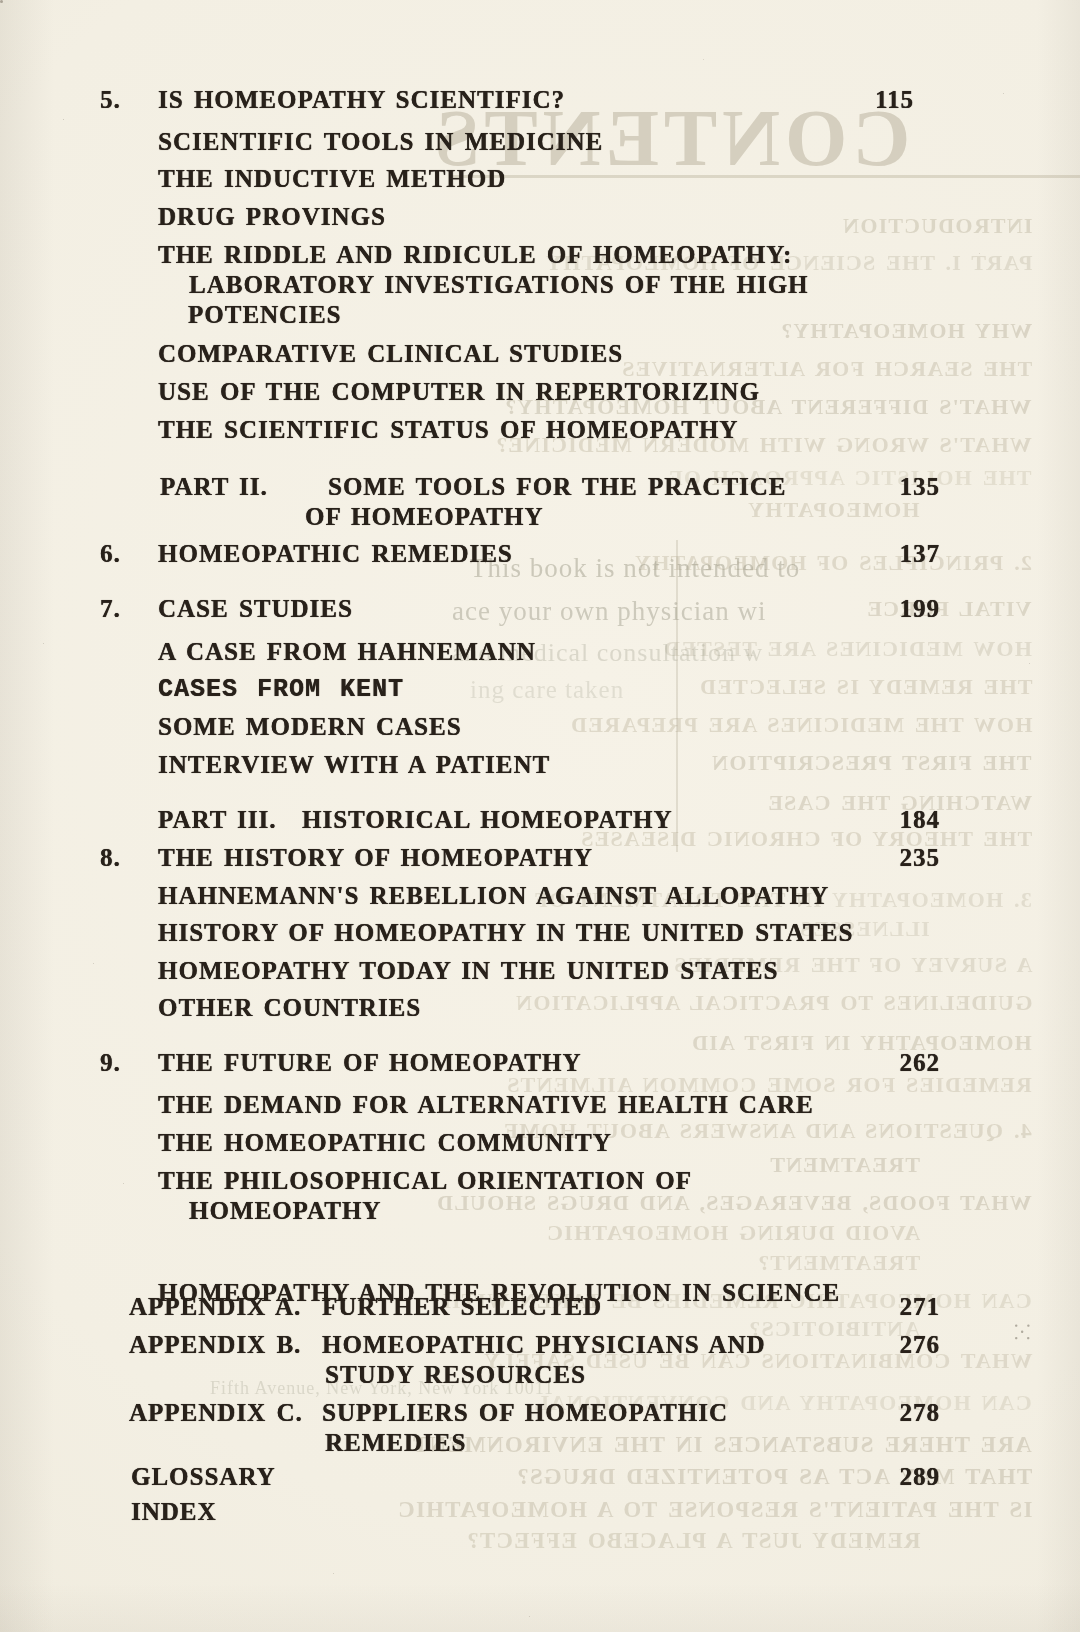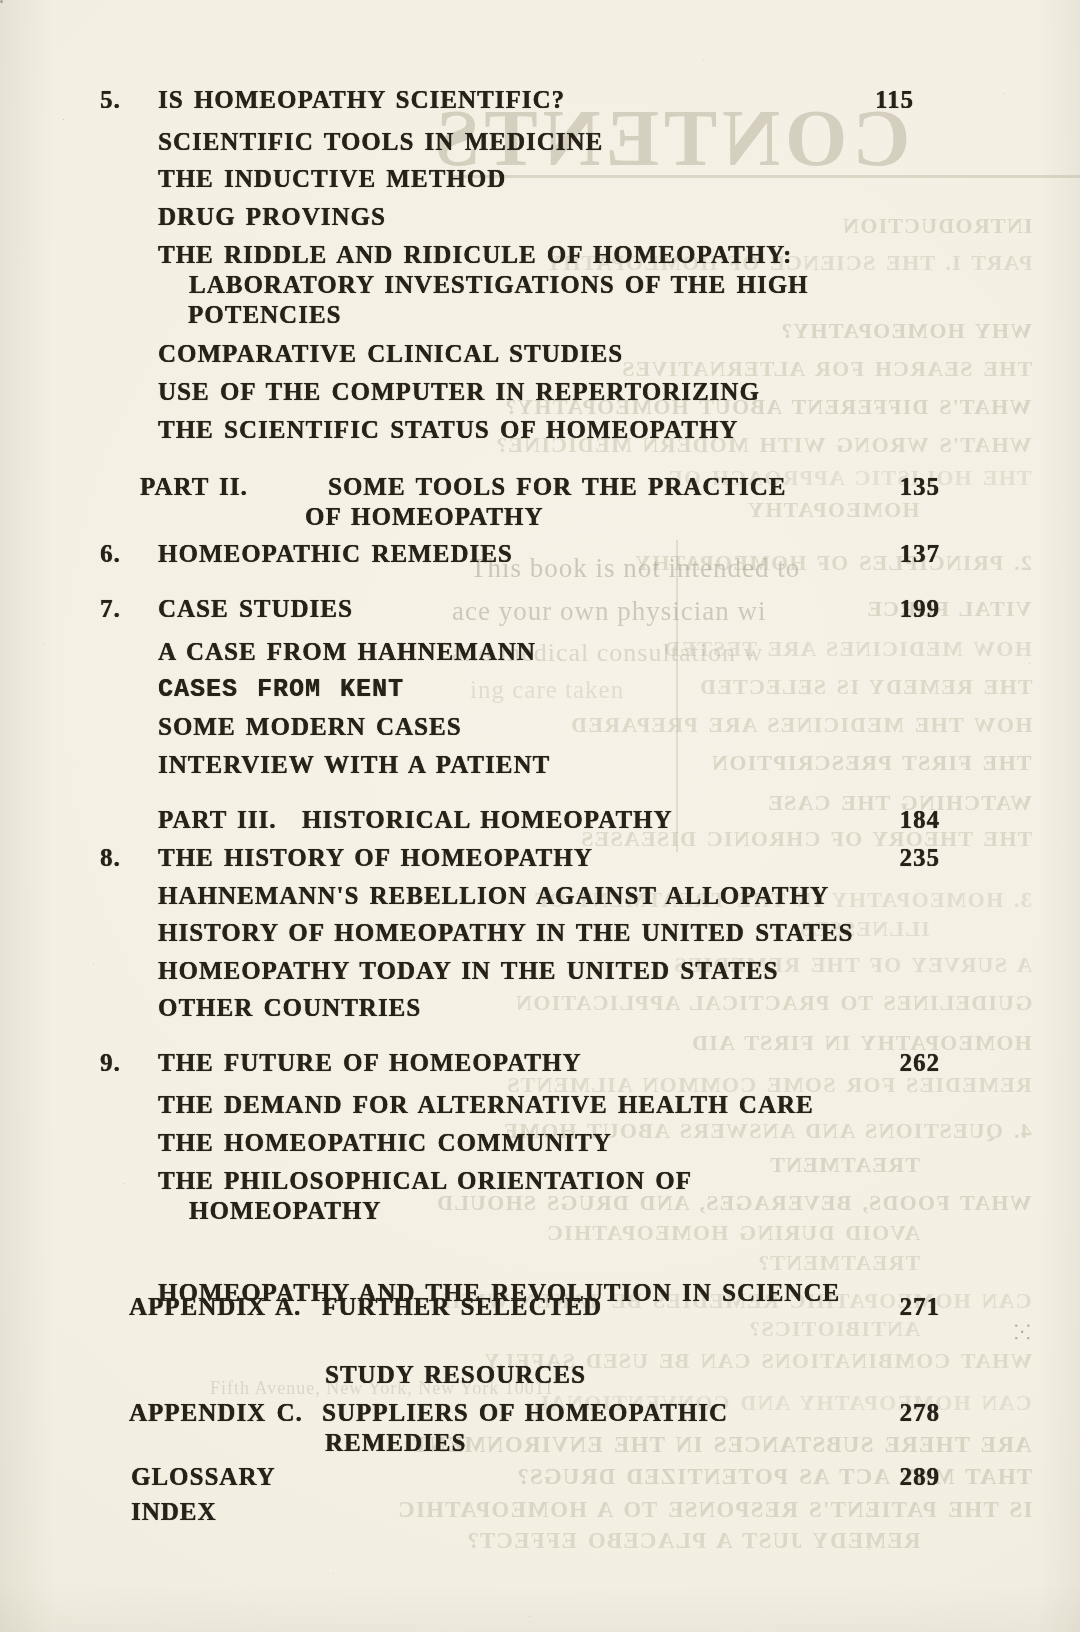--- a/index.html
+++ b/index.html
@@ -141,21 +141,21 @@
       <div class="toc-line" style="top: 340px;">
         <span class="seg" style="left: 158px;">COMPARATIVE CLINICAL STUDIES</span>
       </div>
       <div class="toc-line" style="top: 378px;">
         <span class="seg" style="left: 158px;">USE OF THE COMPUTER IN REPERTORIZING</span>
       </div>
       <div class="toc-line" style="top: 416px;">
         <span class="seg" style="left: 158px;">THE SCIENTIFIC STATUS OF HOMEOPATHY</span>
       </div>
       <div class="toc-line" style="top: 473px;">
-        <span class="seg" style="left: 140px;">PART II.</span>
+        <span class="seg" style="left: 160px;">PART II.</span>
         <span class="seg" style="left: 300px; margin-left: 28px;">SOME TOOLS FOR THE PRACTICE</span>
         <span class="pg" style="right: 140px;">135</span>
       </div>
       <div class="toc-line" style="top: 503px;">
         <span class="seg" style="left: 305px;">OF HOMEOPATHY</span>
       </div>
       <div class="toc-line" style="top: 540px;">
         <span class="seg" style="left: 100px;">6.</span>
         <span class="seg" style="left: 158px;">HOMEOPATHIC REMEDIES</span>
         <span class="pg" style="right: 140px; text-align: right;">137</span>
@@ -216,20 +216,25 @@
       <div class="toc-line" style="top: 1197px;">
         <span class="seg" style="left: 189px;">HOMEOPATHY</span>
       </div>
       <div class="toc-line" style="top: 1234px;">
         <span class="seg" style="left: 158px; margin-top: 45px;">HOMEOPATHY AND THE REVOLUTION IN SCIENCE</span>
       </div>
       <div class="toc-line" style="top: 1293px;">
         <span class="seg" style="left: 129px;">APPENDIX A.</span>
         <span class="seg" style="left: 322px;">FURTHER SELECTED</span>
         <span class="pg" style="right: 140px;">271</span>
+      </div>
+      <div class="toc-line" style="top: 1331px;">
+        <span class="seg" style="left: 129px;">APPENDIX B.</span>
+        <span class="seg" style="left: 322px;">HOMEOPATHIC PHYSICIANS AND</span>
+        <span class="pg" style="right: 140px;">276</span>
       </div>
       <div class="toc-line" style="top: 1361px;">
         <span class="seg" style="left: 325px;">STUDY RESOURCES</span>
       </div>
       <div class="toc-line" style="top: 1399px;">
         <span class="seg" style="left: 129px;">APPENDIX C.</span>
         <span class="seg" style="left: 322px;">SUPPLIERS OF HOMEOPATHIC</span>
         <span class="pg" style="right: 140px;">278</span>
       </div>
       <div class="toc-line" style="top: 1429px;">

